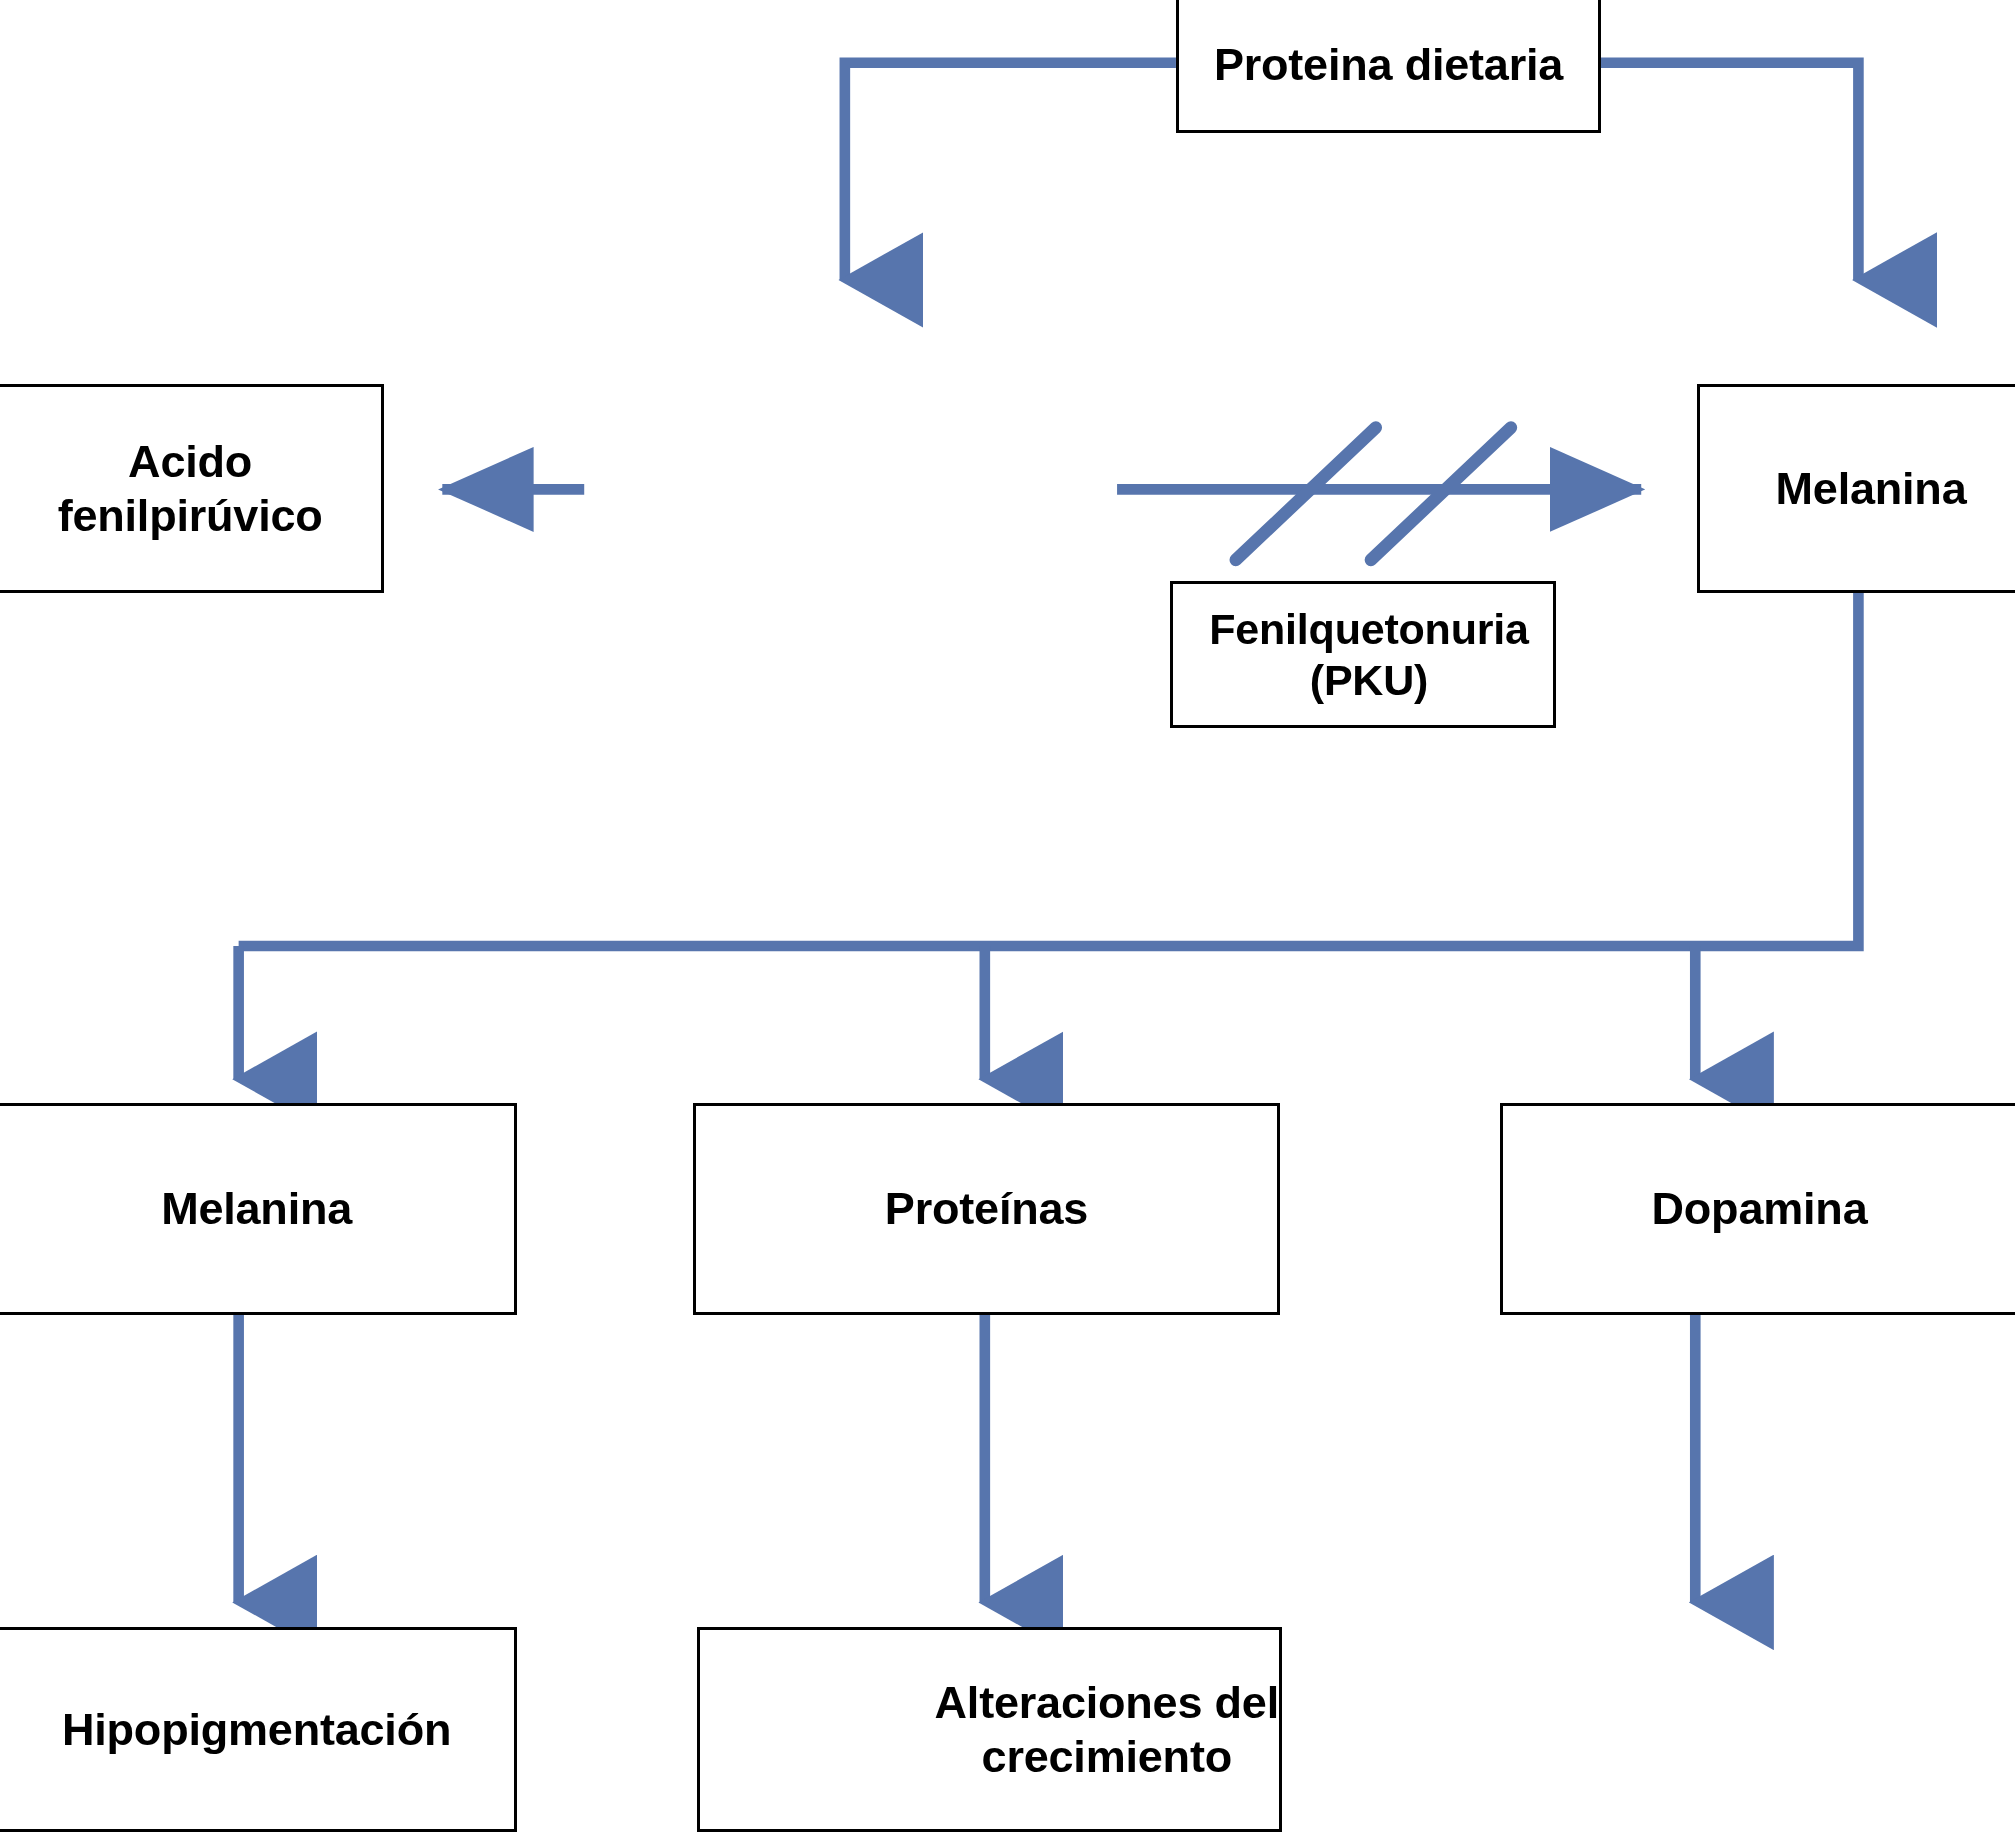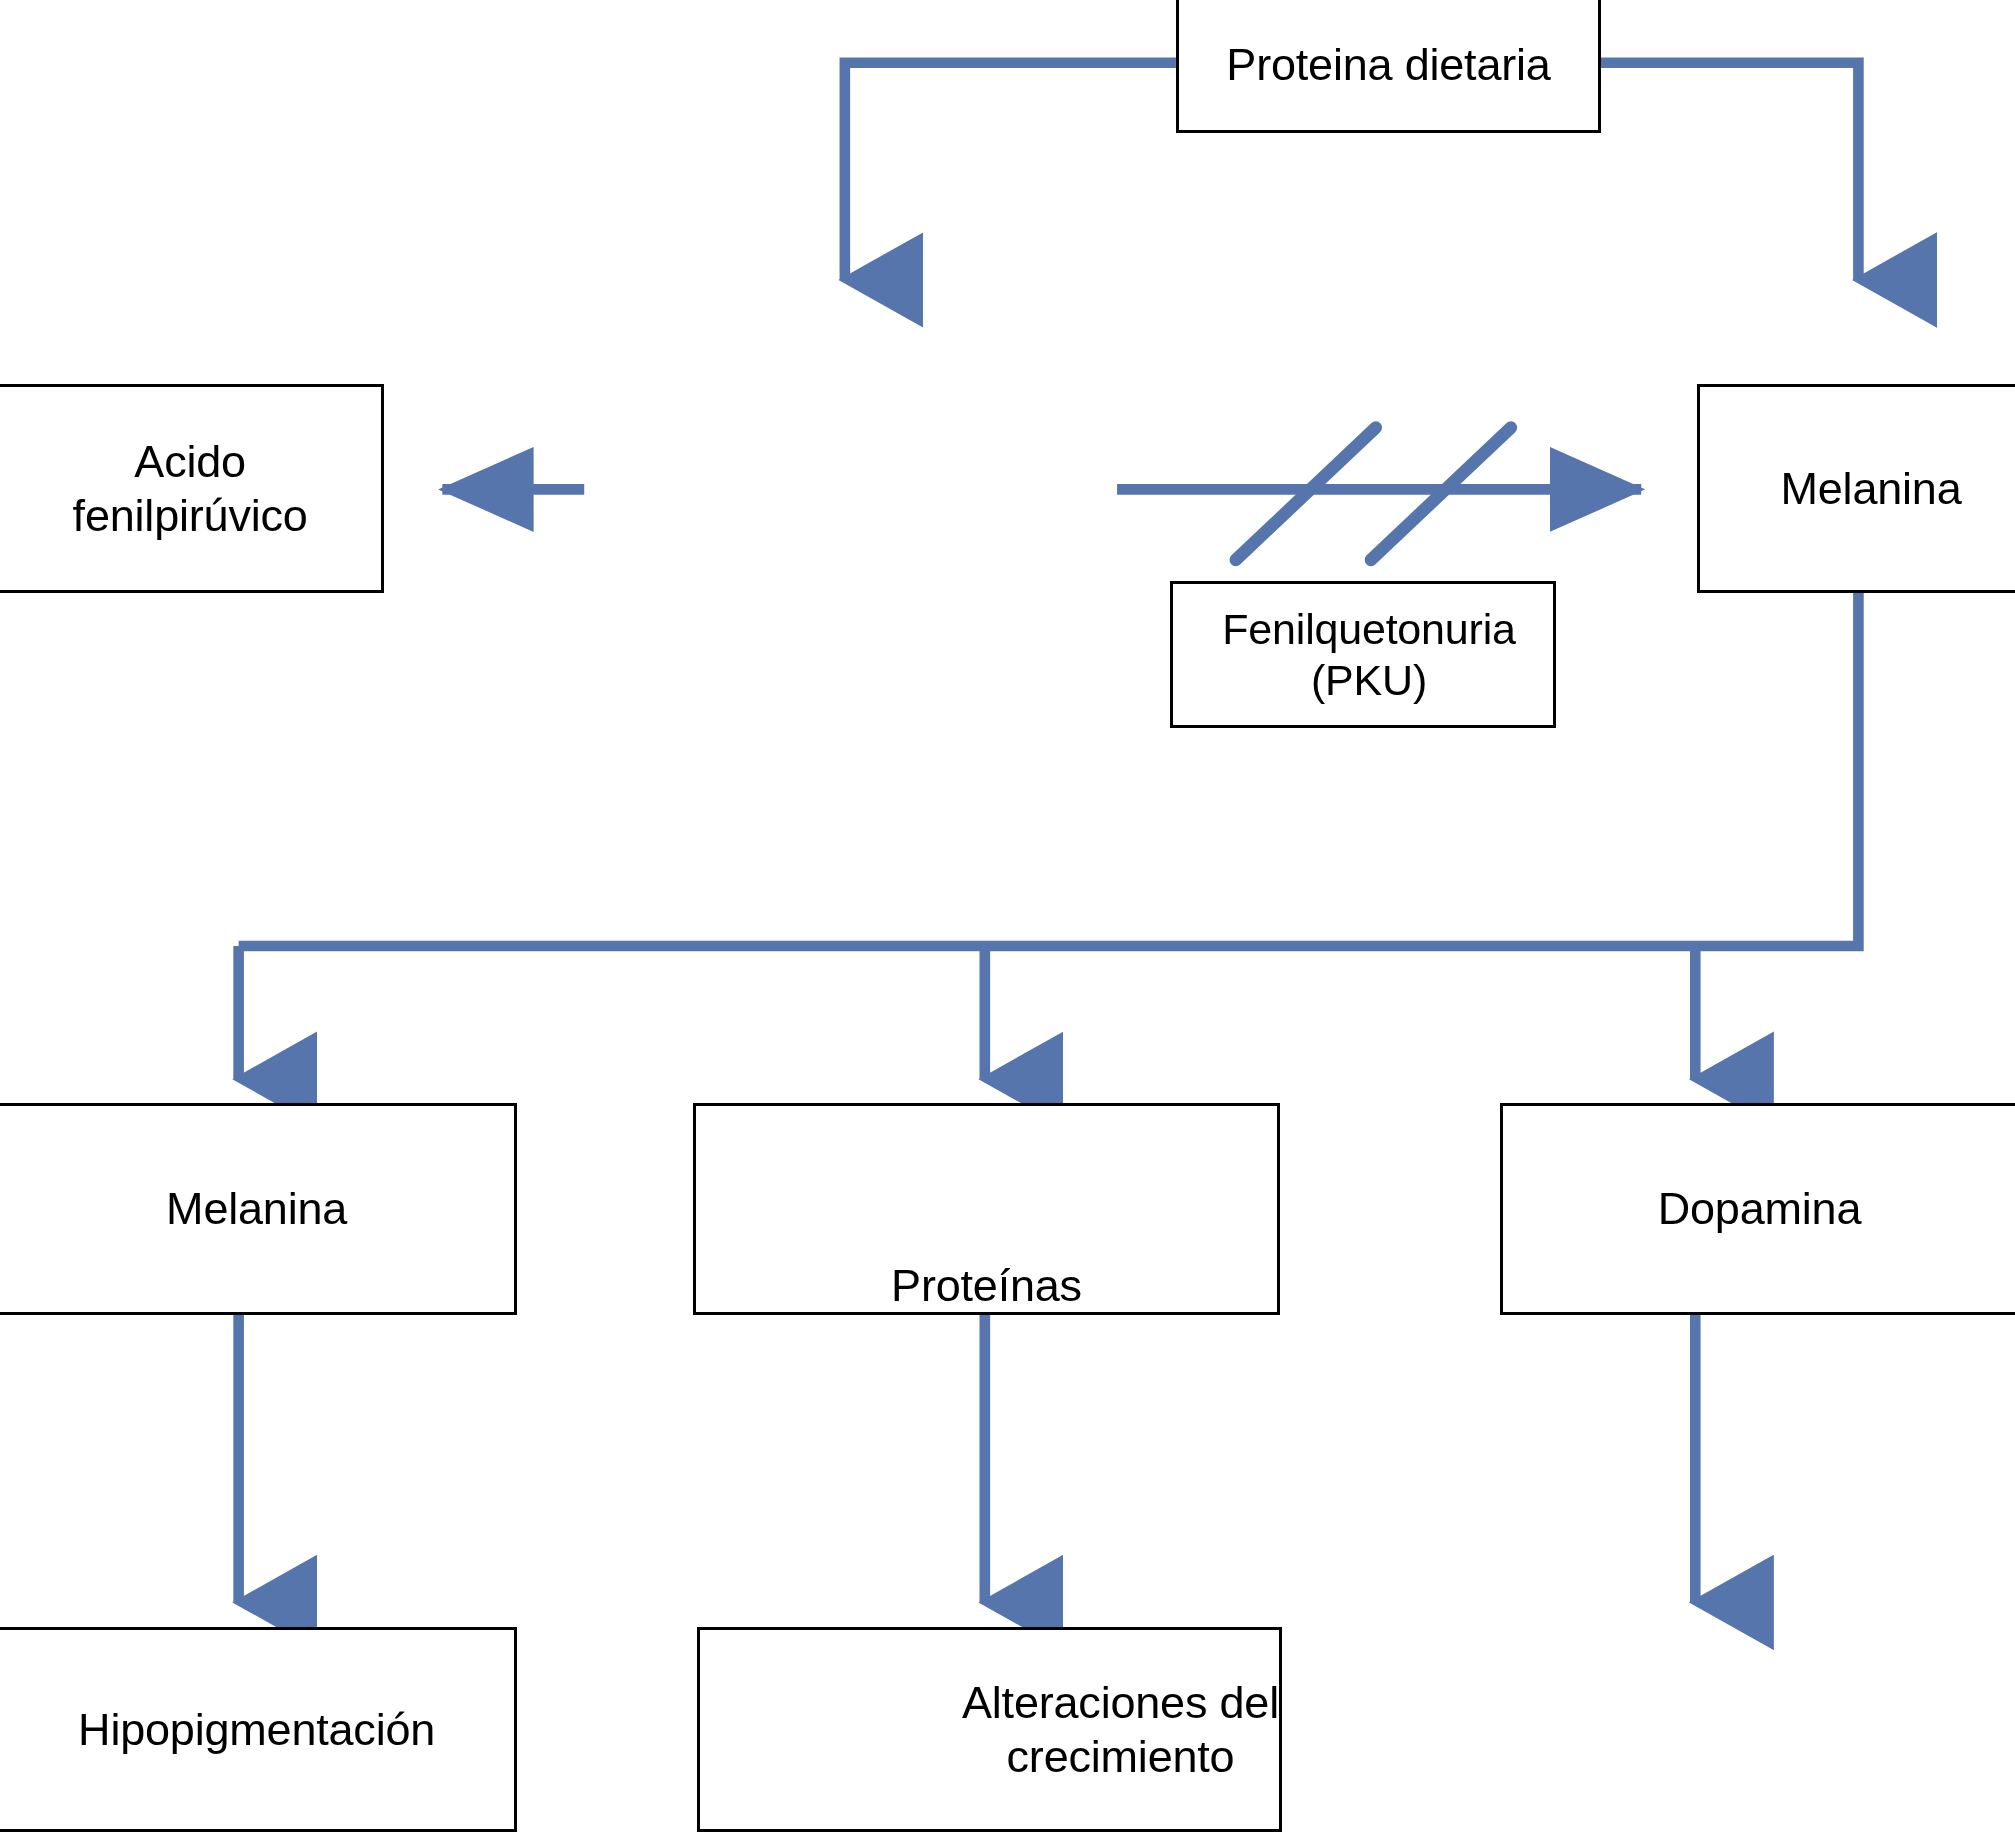--- a/index.html
+++ b/index.html
@@ -31,29 +31,29 @@
     display: flex;
     align-items: center;
     justify-content: center;
     text-align: center;
     color: #000000;
     font-size: 45px;
     line-height: 1.18;
     letter-spacing: -0.2px;
     z-index: 2;
   }
-  .node span { display: block; white-space: pre-line; }
+  .node span { display: block; white-space: pre-line; font-weight: bold; }
   
   #node-proteina-dietaria { left: 1176px; top: -3.9px;   width: 425px; height: 137px; }
   #node-acido            { left: -3.9px;   top: 384px;  width: 388px; height: 209px; }
   #node-fenilalanina     { left: 584px;  top: 384px;  width: 533px; height: 209px; }
   #node-tirosina         { left: 1697px; top: 384px;  width: 348px; height: 209px; }
   #node-pku              { left: 1170px; top: 581px;  width: 386px; height: 147px; font-size: 43px; padding-left: 12px; }
   #node-melanina         { left: -3.9px;   top: 1103px; width: 521px; height: 212px; }
-  #node-proteinas        { left: 693px;  top: 1103px; width: 587px; height: 212px; align-items: flex-end; }
+  #node-proteinas        { left: 693px;  top: 1103px; width: 587px; height: 212px; }
   #node-dopamina         { left: 1500px; top: 1103px; width: 519px; height: 212px; }
   #node-hipopigmentacion { left: -3.9px;   top: 1627px; width: 521px; height: 205px; }
   #node-alt-crecimiento  { left: 697px;  top: 1627px; width: 585px; height: 205px; justify-content: flex-end; }
   #node-alt-neuro        { left: 1431px; top: 1627px; width: 519px; height: 205px; }
 </style>
 </head>
 <body>
 
 <div id="canvas">
 

